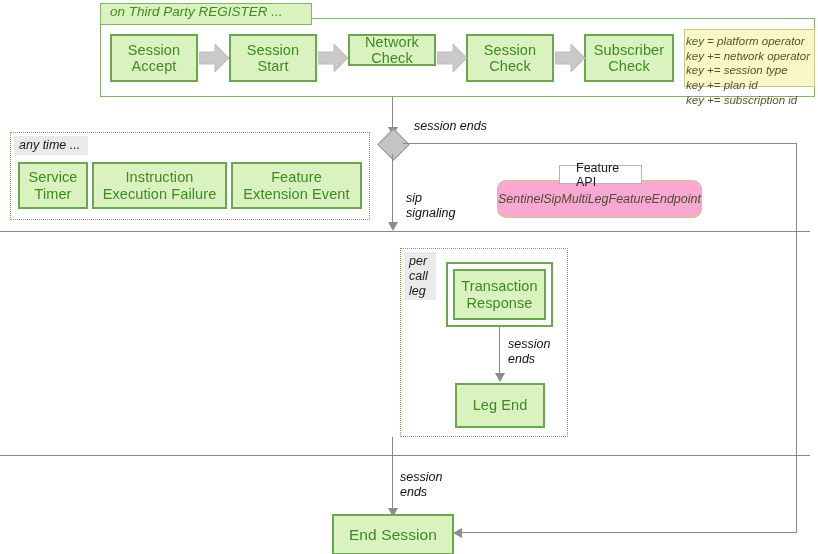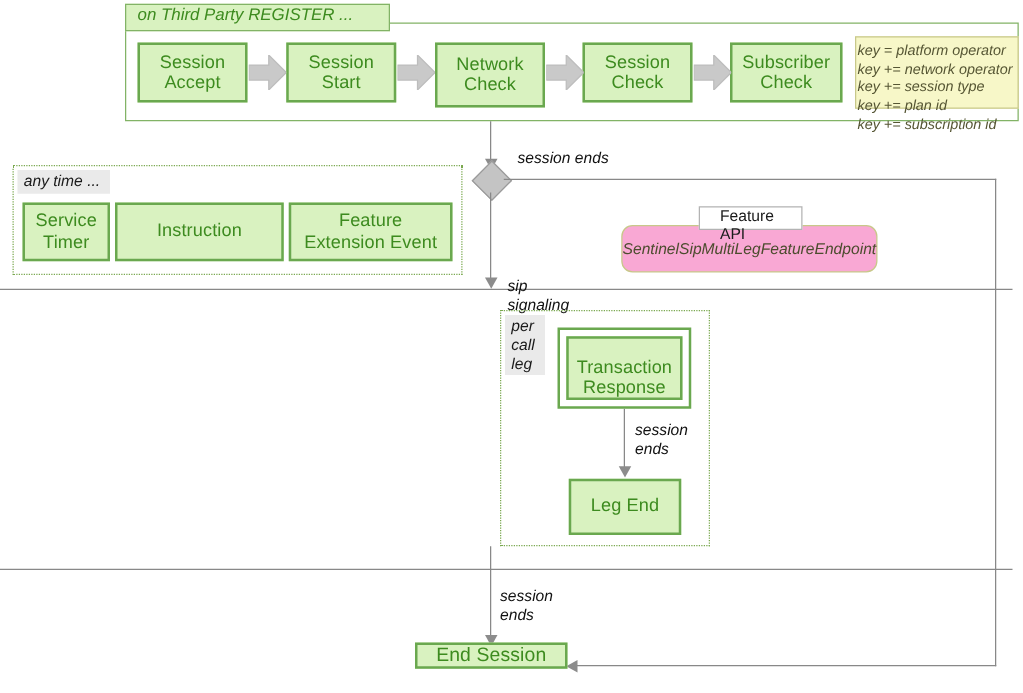--- a/index.html
+++ b/index.html
@@ -100,20 +100,21 @@
     justify-content:center;
   }
   .api-tab{
     position:absolute;
     box-sizing:border-box;
     background:#ffffff;
     border:1.5px solid #b3b3b3;
     color:#1a1a1a;
     font-size:12.5px;
     display:flex;
+    align-items:center;
     justify-content:center;
     padding-left:16px;
   }
 
   
   .dbl-outer{
     position:absolute;
     box-sizing:border-box;
     background:#ffffff;
     border:2px solid #6aa84f;
@@ -173,21 +174,21 @@
     </div>
   </div>
 
   <div class="gbox" style="left:229px;top:34px;width:88px;height:48px;">
     <div>
       <span>Session</span>
       <span>Start</span>
     </div>
   </div>
 
-  <div class="gbox" style="left:348px;top:34px;width:88px;height:52px;">
+  <div class="gbox" style="left:348px;top:34px;width:88px;height:32px;">
     <div>
       <span>Network</span>
       <span>Check</span>
     </div>
   </div>
 
   <div class="gbox" style="left:466px;top:34px;width:88px;height:48px;">
     <div>
       <span>Session</span>
       <span>Check</span>
@@ -239,36 +240,37 @@
   <div class="elabel" style="left:414px;top:119px;">session ends</div>
 
   <div class="vline" style="left:796px;top:143px;height:390px;"></div>
   <div class="hline" style="left:460px;top:532px;width:337px;"></div>
   <div class="arrow-l" style="left:453px;top:528px;"></div>
 
   <div class="hline" style="left:0px;top:231px;width:810px;"></div>
 
   <div class="vline" style="left:392px;top:154px;height:70px;"></div>
   <div class="arrow-d" style="left:388px;top:222px;"></div>
-  <div class="elabel" style="left:406px;top:191px;margin-top:31px;">sip
+  <div class="elabel" style="left:406px;top:191px;">sip
 signaling</div>
 
   <div class="dgroup" style="left:10px;top:132px;width:360px;height:88px;"></div>
   <div class="dlabel" style="left:14px;top:136px;">any time ...</div>
 
   <div class="gbox" style="left:18px;top:162px;width:70px;height:47px;">
     <div>
       <span>Service</span>
       <span>Timer</span>
     </div>
   </div>
 
   <div class="gbox" style="left:92px;top:162px;width:135px;height:47px;">
     <div>
       <span>Instruction</span>
+      <span>Execution Failure</span>
     </div>
   </div>
 
   <div class="gbox" style="left:231px;top:162px;width:131px;height:47px;">
     <div>
       <span>Feature</span>
       <span>Extension Event</span>
     </div>
   </div>
 
@@ -278,21 +280,21 @@
   <div class="api-tab" style="left:559px;top:165px;width:83px;height:19px;">
     <span>Feature API</span>
   </div>
 
   <div class="dgroup" style="left:400px;top:248px;width:168px;height:189px;"></div>
   <div class="dlabel" style="left:404px;top:252px;">per
 call
 leg</div>
 
   <div class="dbl-outer" style="left:446px;top:262px;width:107px;height:65px;"></div>
-  <div class="gbox" style="left:453px;top:269px;width:93px;height:51px;align-items:flex-end;">
+  <div class="gbox" style="left:453px;top:269px;width:93px;height:51px;">
     <div>
       <span>Transaction</span>
       <span>Response</span>
     </div>
   </div>
 
   <div class="vline" style="left:499px;top:327px;height:48px;"></div>
   <div class="arrow-d" style="left:495px;top:373px;"></div>
   <div class="elabel" style="left:508px;top:337px;">session
 ends</div>
@@ -301,17 +303,17 @@
     <span>Leg End</span>
   </div>
 
   <div class="hline" style="left:0px;top:455px;width:810px;"></div>
 
   <div class="vline" style="left:392px;top:437px;height:74px;"></div>
   <div class="arrow-d" style="left:388px;top:508px;"></div>
   <div class="elabel" style="left:400px;top:470px;">session
 ends</div>
 
-  <div class="gbox" style="left:332px;top:514px;width:122px;height:21px;font-size:15.5px;">
+  <div class="gbox" style="left:332px;top:514px;width:122px;height:41px;font-size:15.5px;">
     <span>End Session</span>
   </div>
 
 </div>
 
 </body></html>

